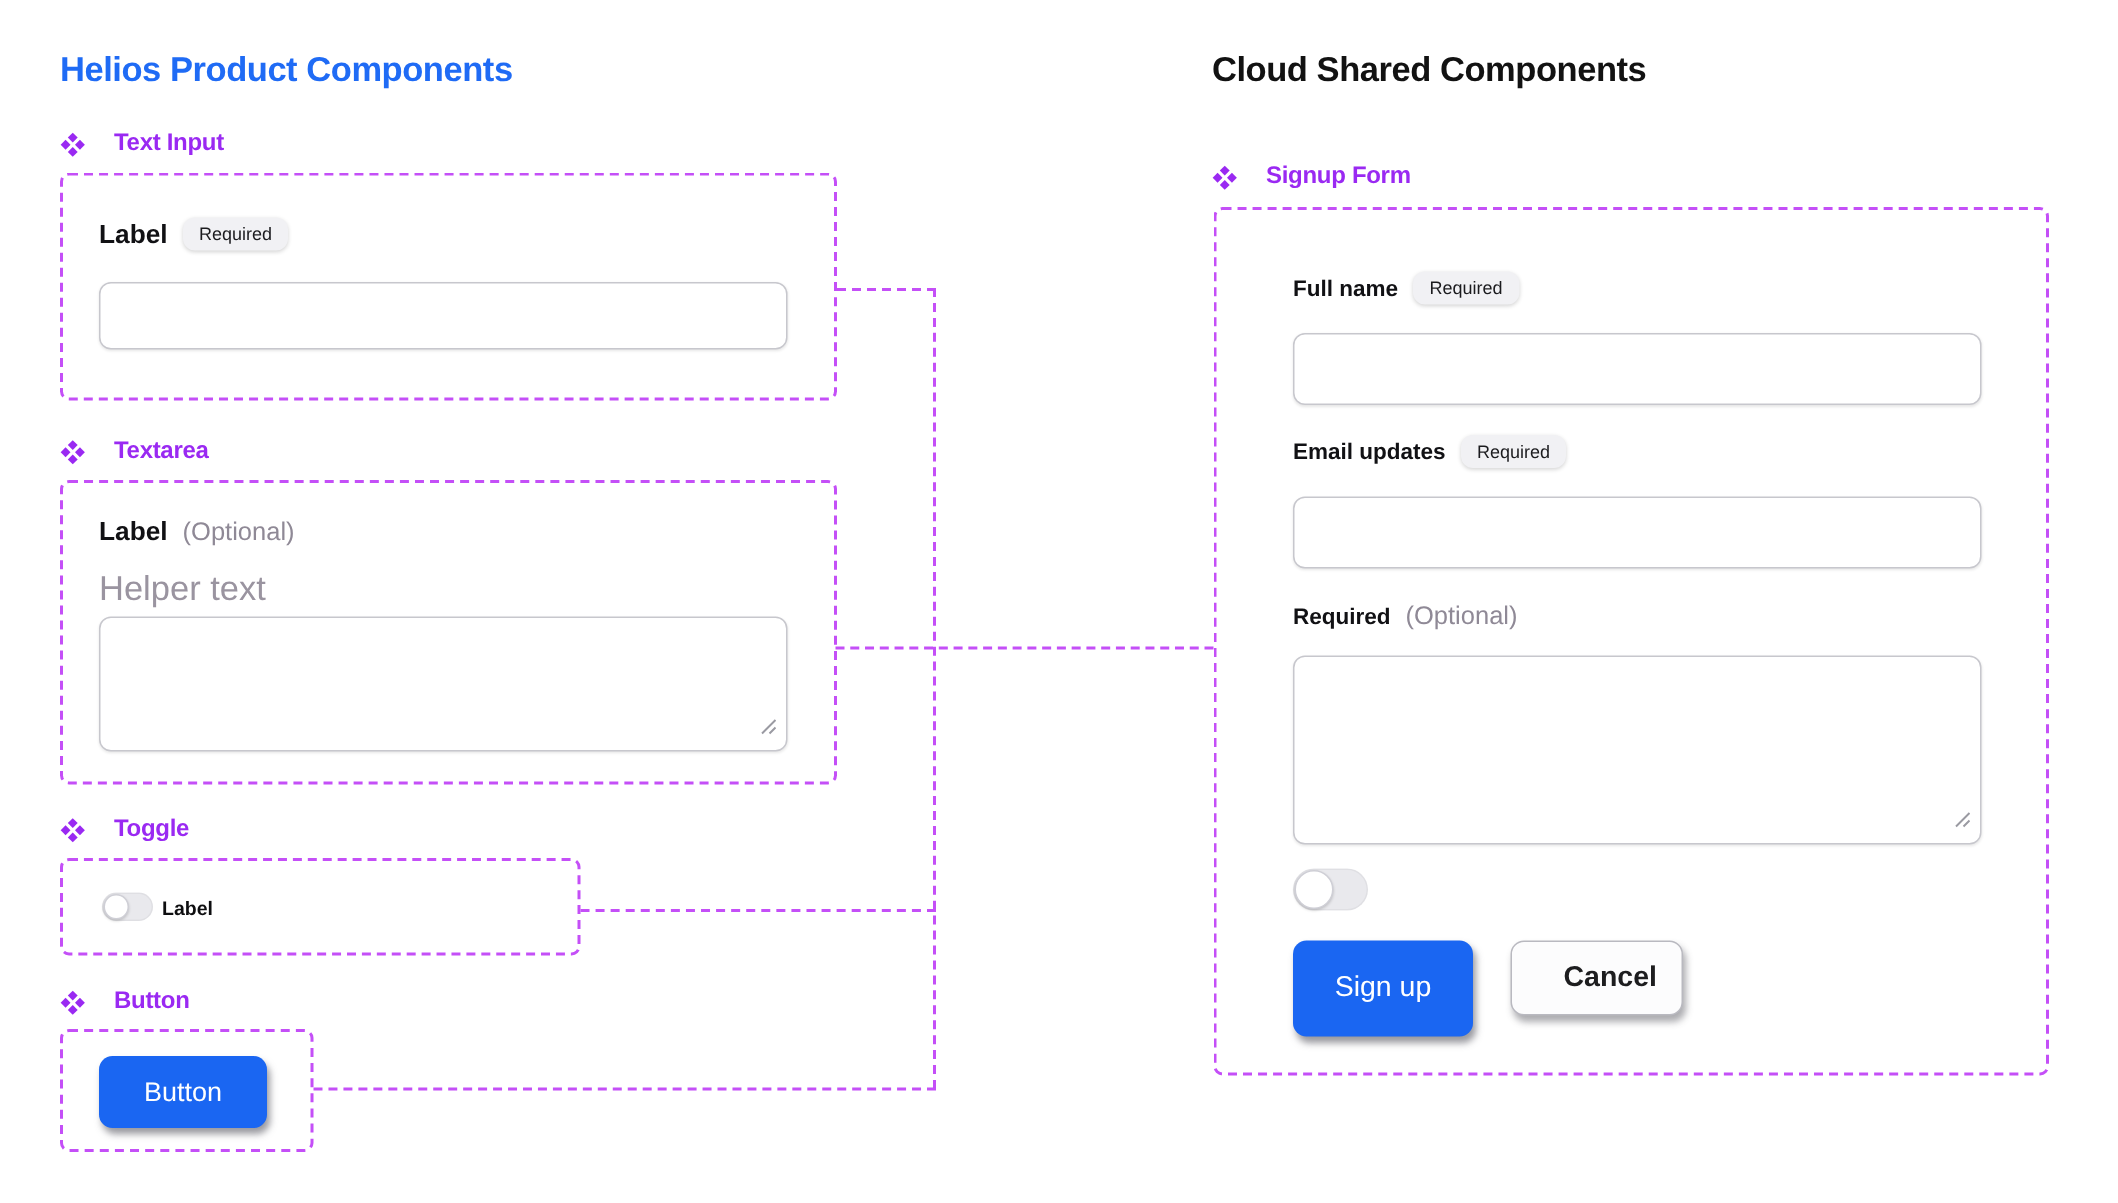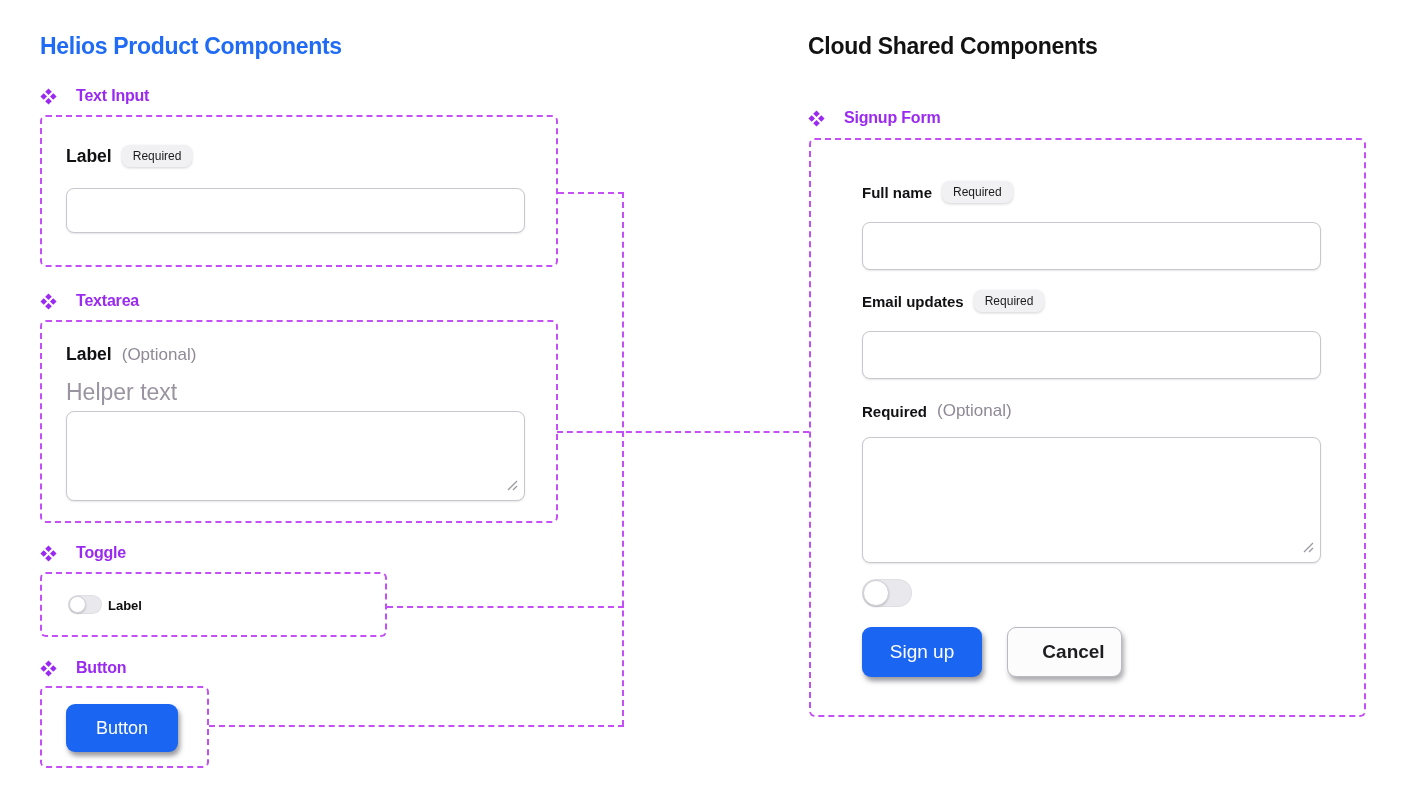--- a/index.html
+++ b/index.html
@@ -165,16 +165,16 @@
     <textarea style=""></textarea>
     <span class="resize-handle"><svg width="11" height="11" viewBox="0 0 11 11">
           <path d="M10 1 1 10 M10 6 6 10" stroke="#9a9aa2" stroke-width="1.3" fill="none"></path>
         </svg></span>
   </div>
 
   <div class="toggle large" style="left:862px; top:579px;">
     <span class="knob"></span>
   </div>
 
-  <button class="btn btn-primary" style="left:862px; top:627px; width:120px; height:50px; font-size:19px;">Sign up</button>
+  <button class="btn btn-primary" style="left:862px; top:627px; width:120px; height:64px; font-size:19px;">Sign up</button>
   <button class="btn btn-secondary" style="left:1007px; top:627px; width:115px; height:50px;">Cancel</button>
 
 </div>
 
 </body></html>

